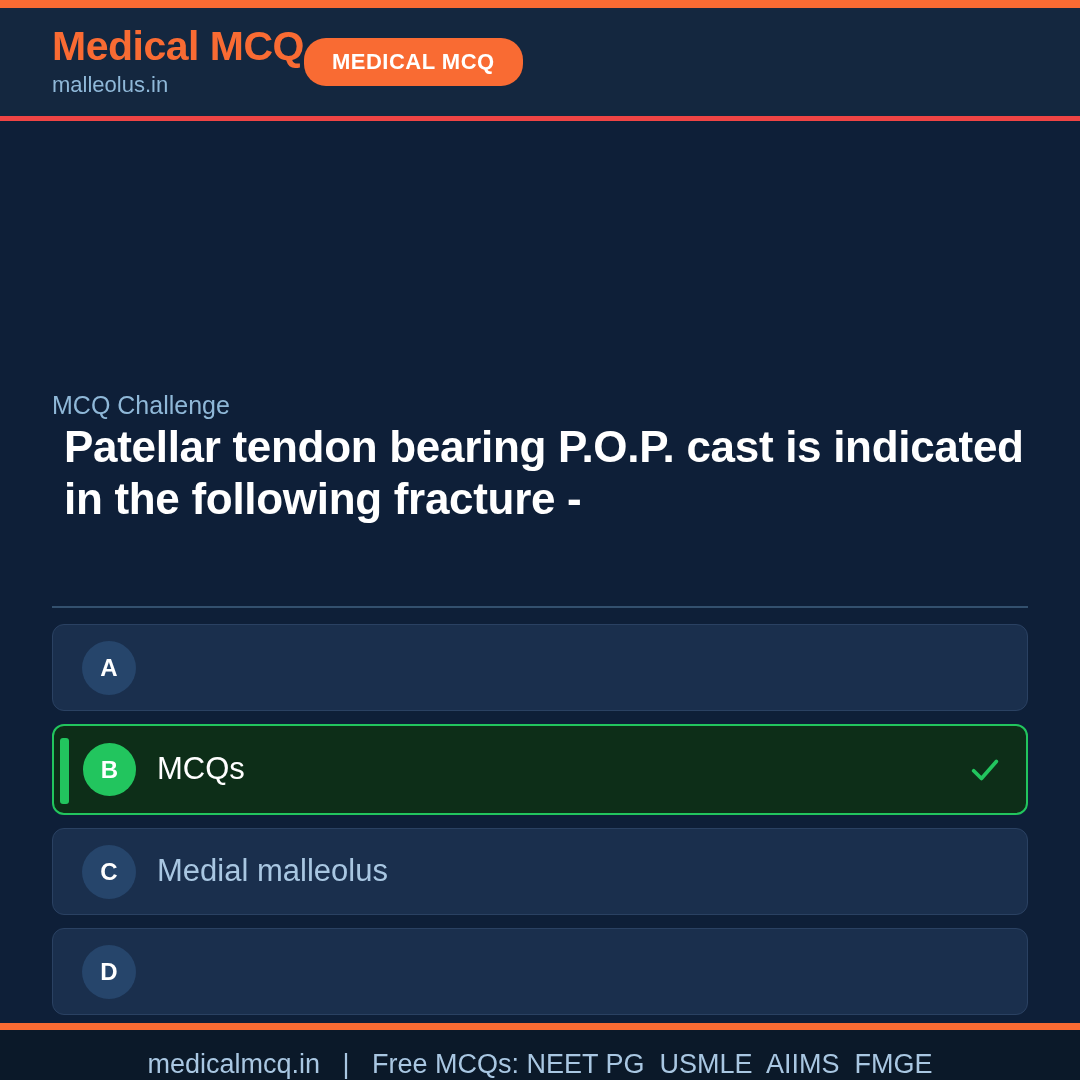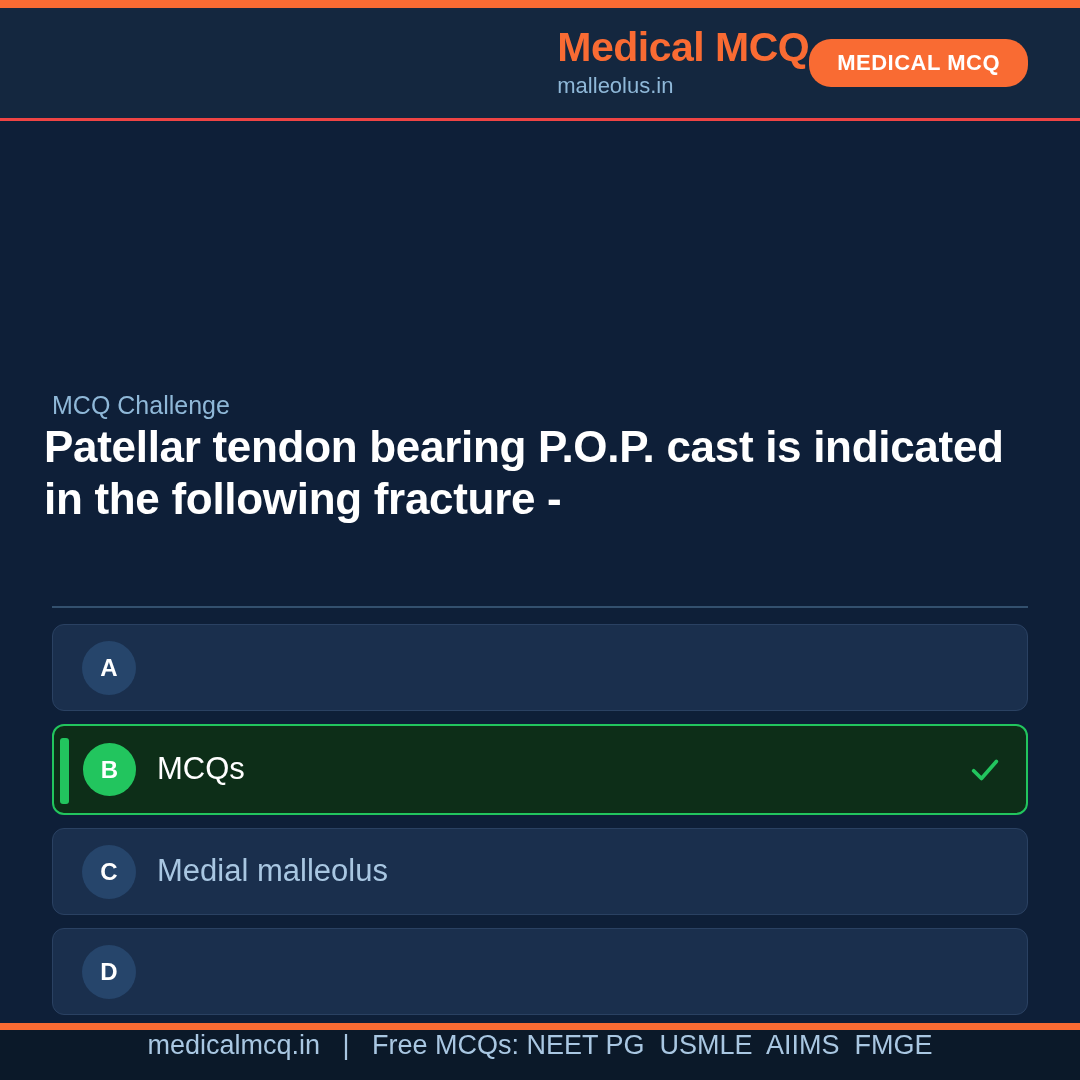--- a/index.html
+++ b/index.html
@@ -22,23 +22,23 @@
     background:#f96b33;
     flex:0 0 auto;
   }
 
   
   .header {
     position:relative;
     height:113px;
     background:#14273f;
     flex:0 0 auto;
-    display:flex; align-items:center; justify-content:flex-end;
+    display:flex; align-items:center; justify-content:flex-start;
     padding:0 52px 0 52px;
-    border-bottom:3px solid #ef4444;
+    border-bottom:5px solid #ef4444;
   }
   .brand { display:flex; flex-direction:column; justify-content:center; }
   .brand-title {
     font-size:41px; font-weight:bold; color:#f96b33;
     line-height:1.05; letter-spacing:-0.5px;
   }
   .brand-sub {
     font-size:22px; color:#8fb8d8; line-height:1.2; margin-top:4px;
   }
   .header-badge {
@@ -52,21 +52,21 @@
   .main {
     flex:1 1 auto;
     position:relative;
     padding:0 66px;
   }
   .eyebrow {
     position:absolute; top:270px; left:52px;
     font-size:25px; color:#8fb8d8;
   }
   .question {
-    position:absolute; top:300px; left:44px; right:52px;
+    position:absolute; top:300px; left:64px; right:52px;
     font-size:44px; font-weight:bold; color:#ffffff;
     line-height:1.18; letter-spacing:-0.3px;
   }
   .divider {
     position:absolute; top:485px; left:52px; right:52px;
     height:2px; background:#33506e;
   }
 
   
   .options {
@@ -131,21 +131,21 @@
   
   .footer-strip {
     height:7px; width:100%;
     background:#f96b33;
     flex:0 0 auto;
   }
   .footer {
     height:50px;
     background:#0b1929;
     flex:0 0 auto;
-    display:flex; align-items:flex-start; justify-content:center;
+    display:flex; align-items:flex-end; justify-content:center;
     gap:0px;
   }
   .footer-text {
     font-size:27px; color:#a9c7e2;
     white-space:pre;
   }
 </style>
 </head>
 <body>
 

